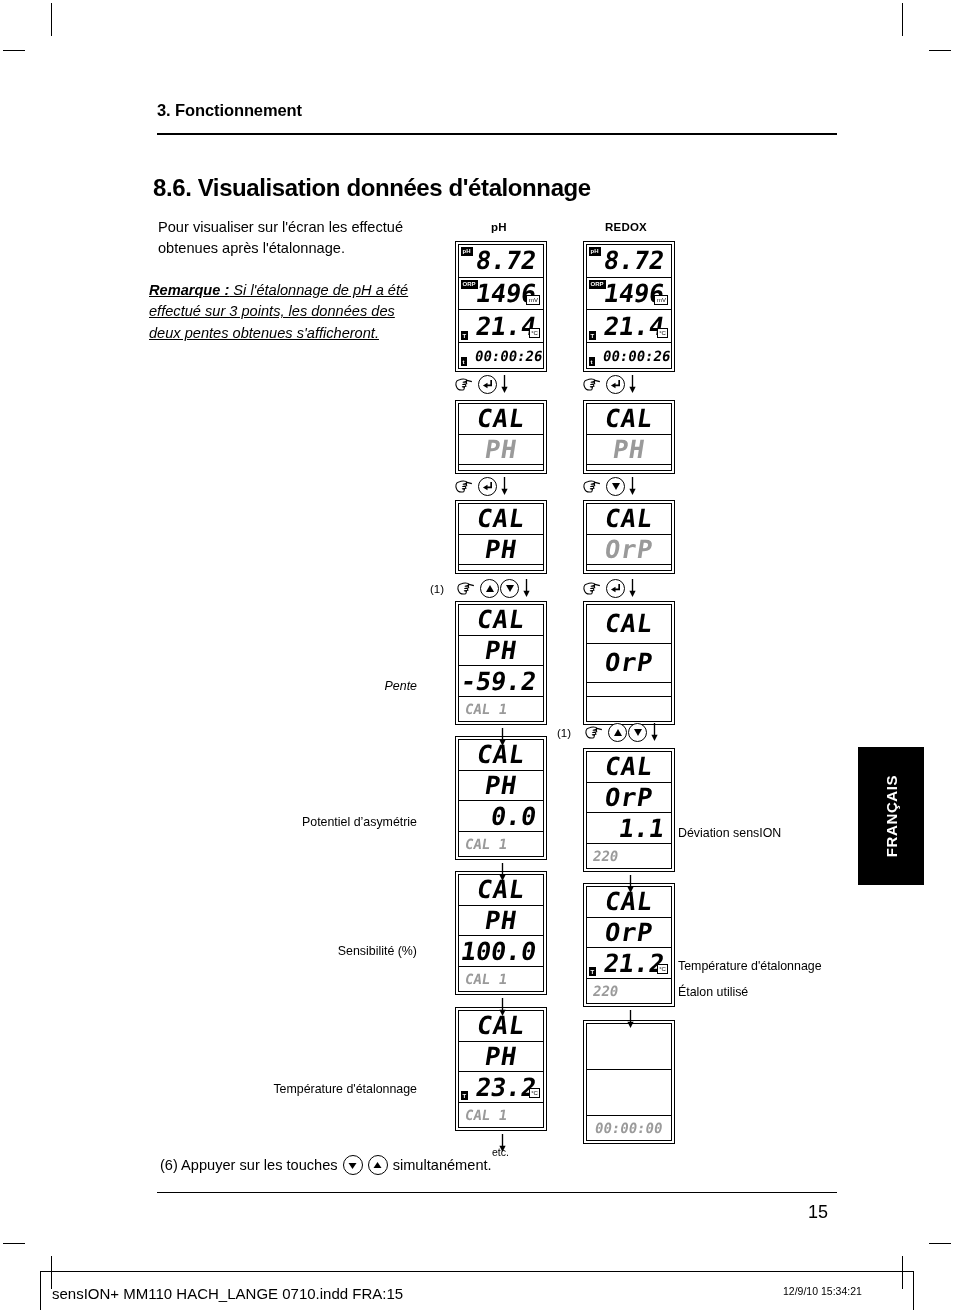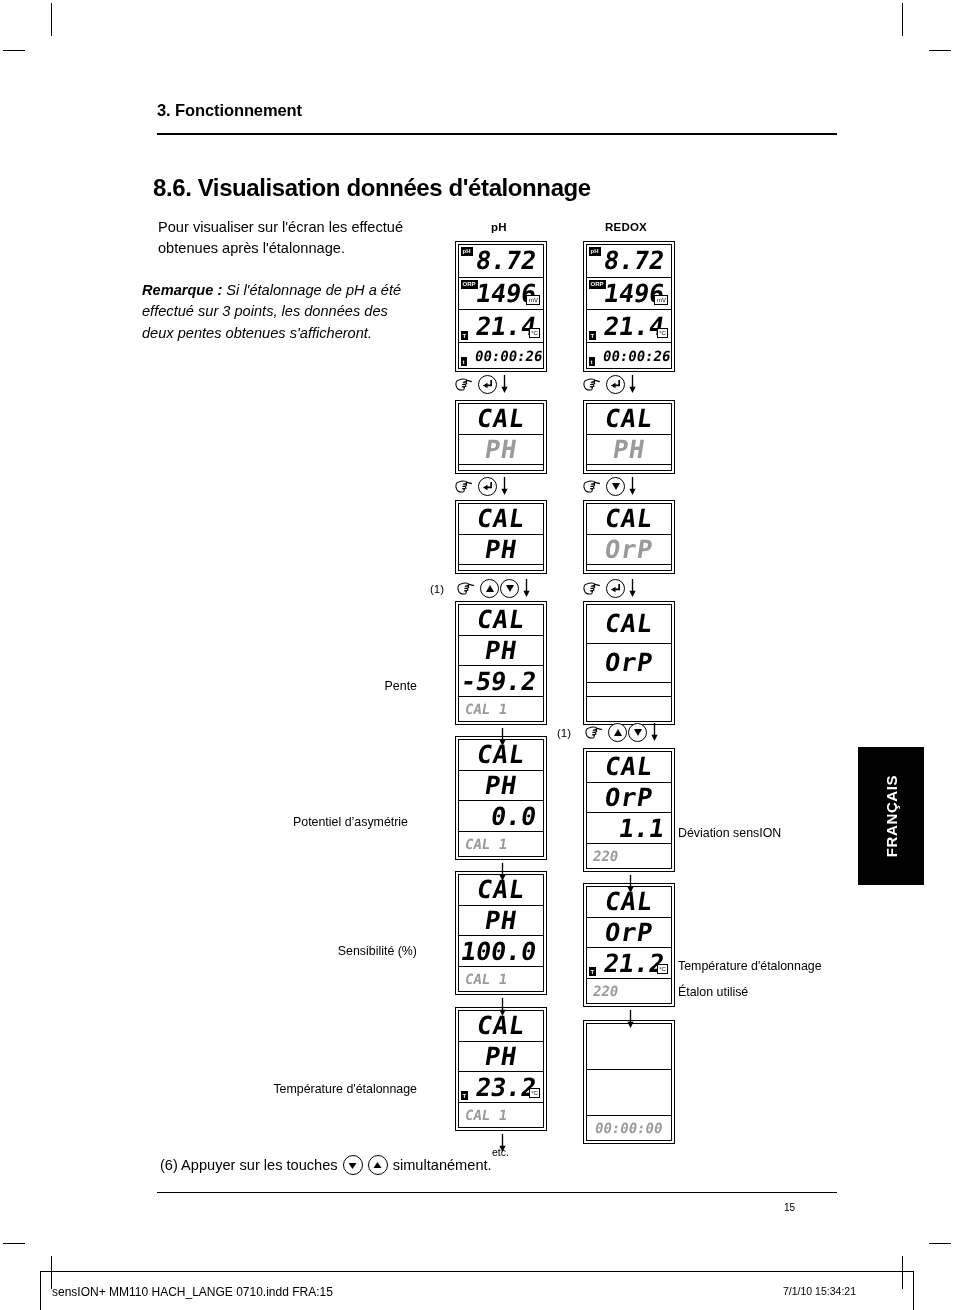--- a/index.html
+++ b/index.html
@@ -22,22 +22,22 @@
   .chapter-title{position:absolute;left:157px;top:101px;
      font-size:16.5px;font-weight:bold;letter-spacing:-.1px;}
   .header-rule{position:absolute;left:157px;top:133px;width:680px;height:1.6px;background:#000;}
 
   .section-title{position:absolute;left:153px;top:158px;
      font-size:24px;font-weight:bold;letter-spacing:-.4px;}
 
   
   .intro{position:absolute;left:158px;top:202px;width:275px;
      font-size:14.6px;line-height:21px;}
-  .note{position:absolute;left:142px;top:265px;width:278px;
-     font-size:14.6px;line-height:21.5px;font-style:italic;}
+  .note{position:absolute;left:149px;top:265px;width:278px;
+     font-size:14.6px;line-height:21.5px;font-style:italic;text-decoration:underline;}
   .note b{font-style:italic;font-weight:bold;}
 
   
   .colcap{position:absolute;font-size:11.5px;font-weight:bold;letter-spacing:.2px;}
   .cap-ph{left:491px;top:221px;}
   .cap-redox{left:605px;top:221px;}
 
   
   .lcd{position:absolute;border:1.6px solid #000;background:#fff;box-sizing:border-box;
        padding:1.6px;}
@@ -90,31 +90,31 @@
   .etc{position:absolute;font-size:10.5px;}
 
   
   .footnote{position:absolute;left:160px;top:1155px;font-size:14.6px;
        display:flex;align-items:center;gap:5px;white-space:nowrap;}
   .fkey{width:18px;height:18px;border:1.3px solid #000;border-radius:50%;
        display:inline-flex;align-items:center;justify-content:center;}
 
   
   .page-rule{position:absolute;left:157px;top:1192px;width:680px;height:1.4px;background:#000;}
-  .folio{position:absolute;left:784px;top:1202px;font-size:10px;}
+  .folio{position:absolute;left:808px;top:1202px;font-size:18px;}
 
   .tab{position:absolute;left:858px;top:747px;width:66px;height:138px;background:#000;}
   .tab span{position:absolute;left:50%;top:50%;color:#fff;font-size:15px;font-weight:bold;
        letter-spacing:.6px;white-space:nowrap;
        transform:translate(-50%,-50%) rotate(-90deg);}
 
   .imprint-rule{position:absolute;left:40px;top:1271px;width:874px;height:1px;background:#000;}
   .imp-v-l{position:absolute;left:40px;top:1271px;width:1px;height:39px;background:#000;}
   .imp-v-r{position:absolute;left:913px;top:1271px;width:1px;height:39px;background:#000;}
-  .imprint-left{position:absolute;left:52px;top:1285px;font-size:12px;}
+  .imprint-left{position:absolute;left:52px;top:1285px;font-size:15px;}
   .imprint-right{position:absolute;left:783px;top:1285px;font-size:10.5px;}
 </style>
 </head>
 <body>
 
 <div class="cropmark cm-v-tl"></div>
 <div class="cropmark cm-v-tr"></div>
 <div class="cropmark cm-h-tl"></div>
 <div class="cropmark cm-h-tr"></div>
 <div class="cropmark cm-v-bl"></div>
@@ -486,22 +486,22 @@
     <div class="varrow" style="left: 624px; top: 874px;"><svg viewBox="0 0 10 22" class="down-arrow">
         <line x1="5" y1="1" x2="5" y2="16" stroke="#000" stroke-width="1.5"></line>
         <polygon points="1.5,14 8.5,14 5,21" fill="#000"></polygon>
       </svg></div>
     <div class="varrow" style="left: 624px; top: 1009px;"><svg viewBox="0 0 10 22" class="down-arrow">
         <line x1="5" y1="1" x2="5" y2="16" stroke="#000" stroke-width="1.5"></line>
         <polygon points="1.5,14 8.5,14 5,21" fill="#000"></polygon>
       </svg></div>
   </div>
 
-<div class="lbl r" style="left:337px;top:679px;width:80px;">Pente</div>
-<div class="lbl r" style="left:234px;top:815px;width:174px;">Potentiel d’asymétrie</div>
+<div class="lbl r" style="left:337px;top:679px;width:80px;font-style:italic;">Pente</div>
+<div class="lbl r" style="left:243px;top:815px;width:174px;">Potentiel d’asymétrie</div>
 <div class="lbl r" style="left:277px;top:944px;width:140px;">Sensibilité (%)</div>
 <div class="lbl r" style="left:237px;top:1082px;width:180px;">Température d'étalonnage</div>
 
 <div class="lbl" style="left:678px;top:826px;">Déviation sensION</div>
 <div class="lbl" style="left:678px;top:959px;">Température d'étalonnage</div>
 <div class="lbl" style="left:678px;top:985px;">Étalon utilisé</div>
 
 <div class="marker" style="left:430px;top:583px;">(1)</div>
 <div class="marker" style="left:557px;top:727px;">(1)</div>
 
@@ -526,13 +526,13 @@
 <div class="folio">15</div>
 
 <div class="tab">
     <span>FRANÇAIS</span>
   </div>
 
 <div class="imprint-rule"></div>
 <div class="imp-v-l"></div>
 <div class="imp-v-r"></div>
 <div class="imprint-left">sensION+ MM110 HACH_LANGE 0710.indd   FRA:15</div>
-<div class="imprint-right">7/1/10   15:34:21</div>
+<div class="imprint-right">12/9/10   15:34:21</div>
 
 </body></html>

